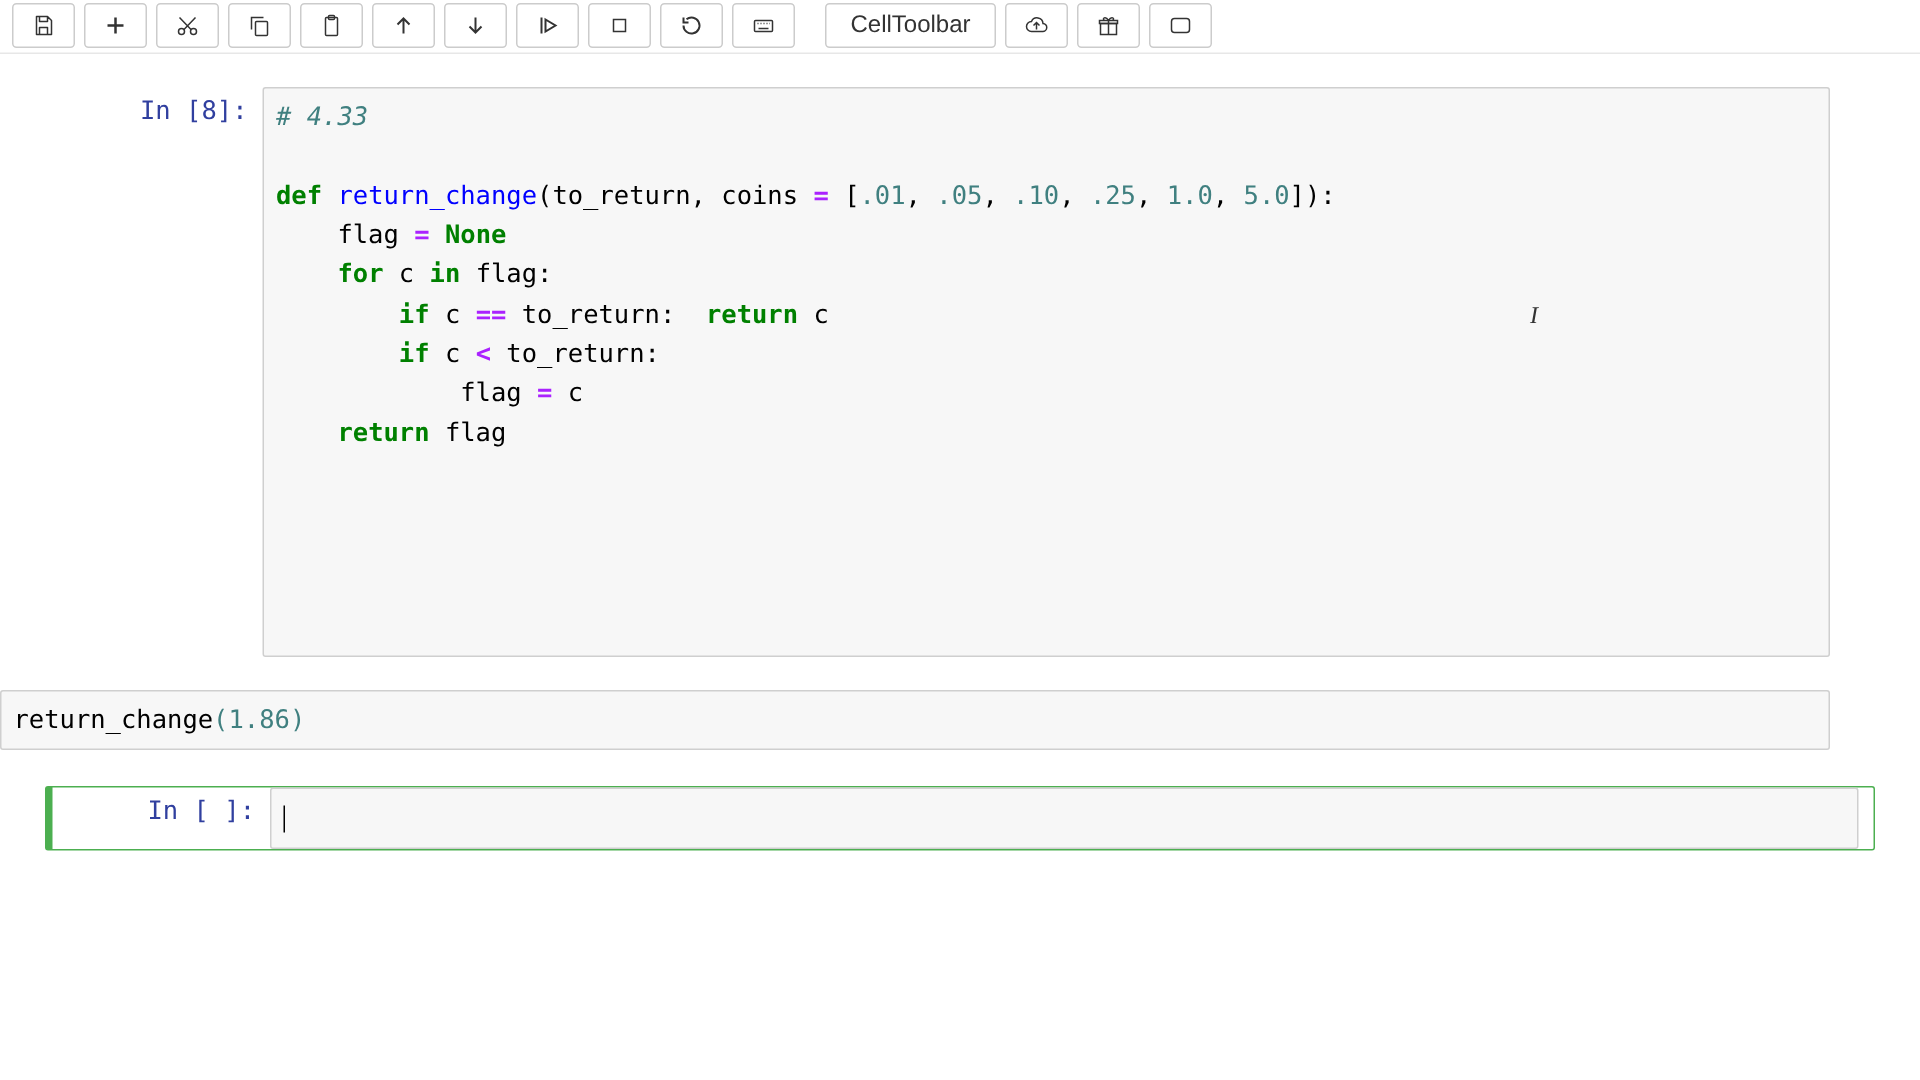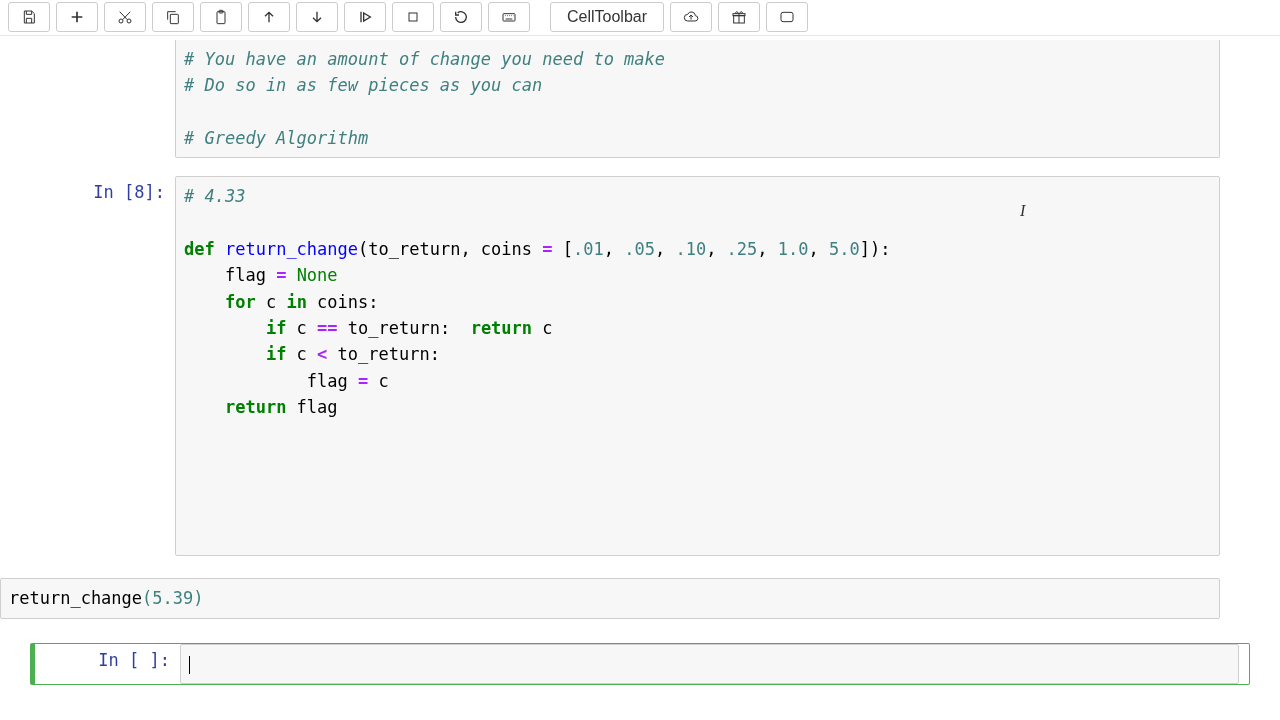--- a/index.html
+++ b/index.html
@@ -79,49 +79,42 @@
   <button class="btn">
       <svg viewBox="0 0 24 24" fill="#333">
         <rect x="3" y="5" width="18" height="14" rx="3"></rect>
         <path d="M10 9v6l5-3z" fill="#fff" stroke="none"></path>
       </svg>
     </button>
 </div>
 
 <div class="notebook">
 
-  <div class="cell-row">
-    <div class="prompt prompt-in"></div>
-    <div class="input-area" style="border-top:none;border-top-left-radius:0;border-top-right-radius:0"><span class="cm-comment"># You have an amount of change you need to make</span>
-<span class="cm-comment"># Do so in as few pieces as you can</span>
-<span></span>
-<span class="cm-comment"># Greedy Algorithm</span></div>
-  </div>
 
   <div style="height:18px"></div>
 
   <div class="cell-row">
     <div class="prompt prompt-in">In [8]:</div>
     <div class="input-area" style="min-height:380px"><span class="cm-comment"># 4.33</span>
 
 <span class="cm-keyword">def</span> <span class="cm-def">return_change</span><span>(to_return, coins </span><span class="cm-op">=</span><span> [</span><span class="cm-number">.01</span><span>, </span><span class="cm-number">.05</span><span>, </span><span class="cm-number">.10</span><span>, </span><span class="cm-number">.25</span><span>, </span><span class="cm-number">1.0</span><span>, </span><span class="cm-number">5.0</span><span>]):</span>
-<span>    flag </span><span class="cm-op">=</span><span> </span><span class="cm-builtin" style="font-weight:normal">None</span>
-    <span class="cm-keyword">for</span><span> c </span><span class="cm-keyword">in</span><span> coins:</span>
+<span>    flag </span><span class="cm-op">=</span><span> </span><span class="cm-builtin" style="font-weight:bold">None</span>
+    <span class="cm-keyword">for</span><span> c </span><span class="cm-keyword">in</span><span> flag:</span>
         <span class="cm-keyword">if</span><span> c </span><span class="cm-op">==</span><span> to_return:  </span><span class="cm-keyword">return</span><span> c</span>
         <span class="cm-keyword">if</span><span> c </span><span class="cm-op">&lt;</span><span> to_return:</span>
 <span>            flag </span><span class="cm-op">=</span><span> c</span>
     <span class="cm-keyword">return</span><span> flag</span></div>
   </div>
 
   <span class="cursor-txt">I</span>
 
   <div style="height:22px"></div>
 
   <div class="cell-row">
-    <div class="input-area"><span>return_change</span><span style="color:#408080">(</span><span class="cm-number">5.39</span><span style="color:#408080">)</span></div>
+    <div class="input-area"><span>return_change</span><span style="color:#408080">(</span><span class="cm-number">1.86</span><span style="color:#408080">)</span></div>
   </div>
 
   <div style="height:12px"></div>
 
 
   <div style="height:10px"></div>
 
   <div class="cell-container selected">
     <div class="cell-row">
       <div class="prompt prompt-in" style="width:145px">In [ ]:</div>

